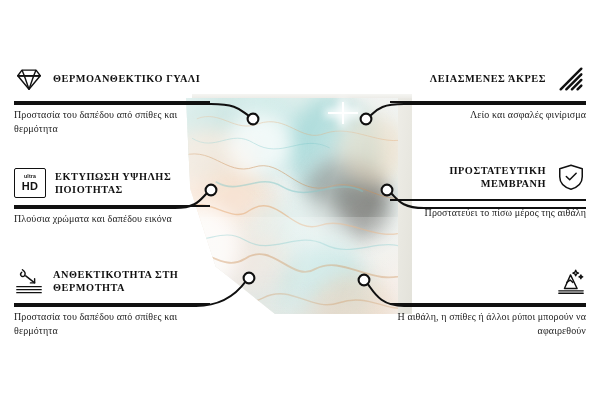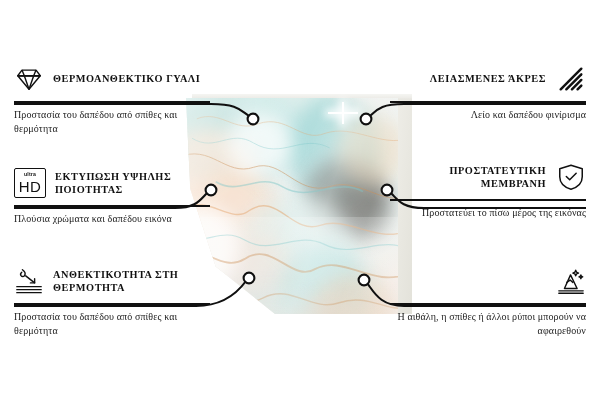--- a/index.html
+++ b/index.html
@@ -80,21 +80,21 @@
     font-size:10px;color:#1c1c1c;line-height:1.42;letter-spacing:.1px;
   }
   .ico{width:30px;height:30px;flex:0 0 30px;display:block;}
   .ico svg{display:block;width:30px;height:30px;}
   .hdbox{
     width:30px;height:28px;flex:0 0 30px;border:1.6px solid #111;border-radius:2px;
     display:flex;flex-direction:column;align-items:center;justify-content:center;
     font-family:"Liberation Sans",sans-serif;color:#111;line-height:1;
   }
   .hdbox .u{font-size:5.2px;font-weight:700;letter-spacing:.2px;}
-  .hdbox .h{font-size:15px;font-weight:400;letter-spacing:.3px;margin-top:1px;}
+  .hdbox .h{font-size:11px;font-weight:700;letter-spacing:.3px;margin-top:1px;}
 </style>
 </head>
 <body>
 
 <div id="stage">
 
   <div class="product">
     <div class="panel-back"></div>
     <div class="panel-top-edge"></div>
     <div class="art-clip">
@@ -208,37 +208,37 @@
           <path d="M5 27L27 5"></path>
               <path d="M11 27L27 11"></path>
               <path d="M17 27L27 17"></path>
               <path d="M23 27L27 23"></path>
             </g>
           </svg>
       </span>
       <span class="title">ΛΕΙΑΣΜΕΝΕΣ ΆΚΡΕΣ</span>
     </div>
     <div class="rule"></div>
-    <div class="desc">Λείο και δαπέδου φινίρισμα</div>
+    <div class="desc">Λείο και ασφαλές φινίρισμα</div>
   </div>
 
   <div class="feat right" style="top:160px">
     <div class="head">
       <span class="ico">
         <svg viewBox="0 0 32 32">
             <g fill="none" stroke="#111" stroke-width="1.6" stroke-linejoin="round" stroke-linecap="round">
           <path d="M16 3.5L28 7.2v8.4c0 6.6-5 11.2-12 13.4C9 26.8 4 22.2 4 15.6V7.2L16 3.5z"></path>
           <path d="M11 15.4l3.6 3.6L21.5 12"></path>
             </g>
           </svg>
       </span>
       <span class="title">ΠΡΟΣΤΑΤΕΥΤΙΚΗ ΜΕΜΒΡΑΝΗ</span>
     </div>
     <div class="rule"></div>
-    <div class="desc">Προστατεύει το πίσω μέρος της εικόνας</div>
+    <div class="desc">Προστατεύει το πίσω μέρος της αιθάλη</div>
   </div>
 
   <div class="feat right" style="top:264px">
     <div class="head">
       <span class="ico">
         <svg viewBox="0 0 32 32">
             <g fill="none" stroke="#111" stroke-width="1.5" stroke-linejoin="round" stroke-linecap="round">
           <path d="M9 24L15.5 9.5 22.5 24z"></path>
           <path d="M11.5 17.5l3.5-2.5 3 2.5"></path>
           <path d="M3 26.5h26M3 29h26"></path>

